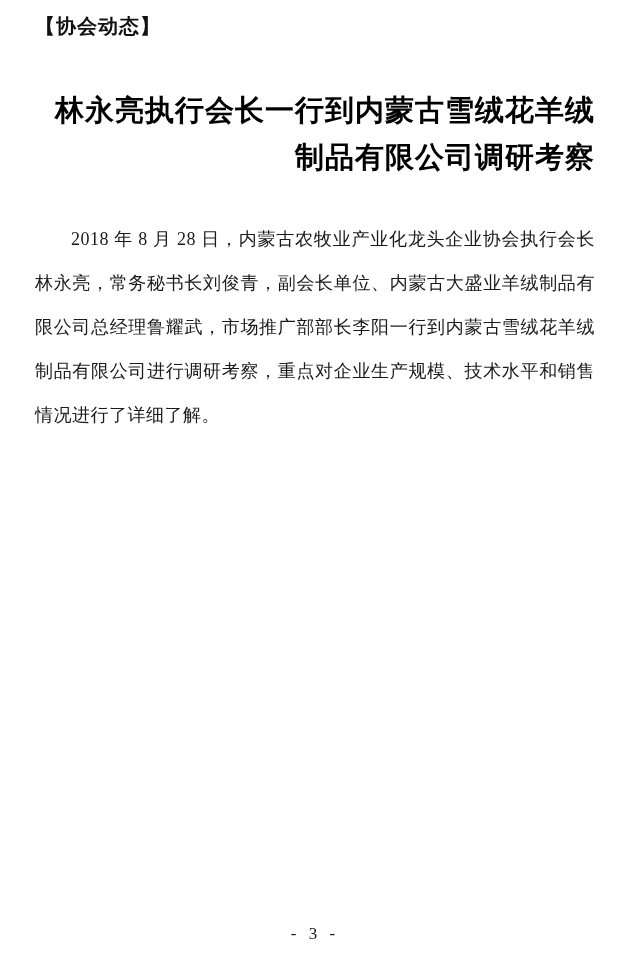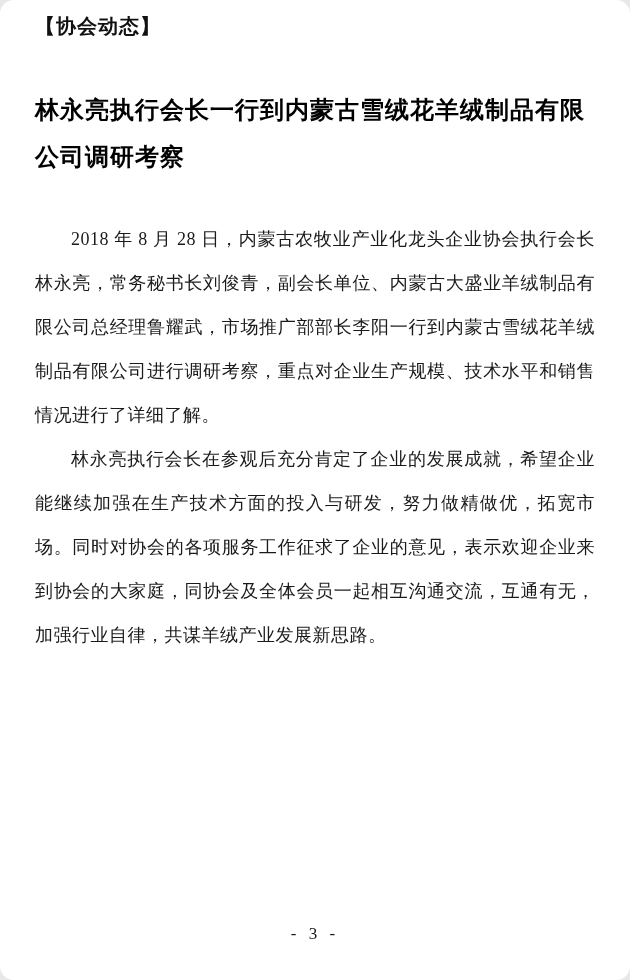--- a/index.html
+++ b/index.html
@@ -7,43 +7,42 @@
   body { font-family: "Liberation Serif", serif; }
 
   .page {
     position: relative;
     width: 630px;
     height: 980px;
     margin: 0 auto;
     background: #ffffff;
     color: #111111;
     overflow: hidden;
-    border-radius: 14px;
   }
 
   .content {
     padding: 12px 35px 0 35px;
   }
 
   .section-tag {
     font-family: "Liberation Sans", "DejaVu Sans", sans-serif;
     font-weight: 700;
     font-size: 20px;
     line-height: 28px;
     color: #111111;
     letter-spacing: 1px;
   }
 
   .doc-title {
     margin-top: 47px;
     font-family: "Liberation Serif", "DejaVu Serif", serif;
     font-weight: 700;
-    font-size: 24px;
+    font-size: 29px;
     line-height: 47px;
-    text-align: left;
+    text-align: right;
     color: #000000;
     letter-spacing: 1px;
   }
 
   .body-text {
     margin-top: 36px;
     font-family: "Liberation Serif", "DejaVu Serif", serif;
     font-size: 18px;
     line-height: 44px;
     color: #1a1a1a;
@@ -73,19 +72,18 @@
 
 <div class="page">
   <div class="content">
 
     <div class="section-tag">【协会动态】</div>
 
     <h1 class="doc-title">林永亮执行会长一行到内蒙古雪绒花羊绒制品有限公司调研考察</h1>
 
     <div class="body-text">
       <p>2018 年 8 月 28 日，内蒙古农牧业产业化龙头企业协会执行会长林永亮，常务秘书长刘俊青，副会长单位、内蒙古大盛业羊绒制品有限公司总经理鲁耀武，市场推广部部长李阳一行到内蒙古雪绒花羊绒制品有限公司进行调研考察，重点对企业生产规模、技术水平和销售情况进行了详细了解。</p>
-      <p>林永亮执行会长在参观后充分肯定了企业的发展成就，希望企业能继续加强在生产技术方面的投入与研发，努力做精做优，拓宽市场。同时对协会的各项服务工作征求了企业的意见，表示欢迎企业来到协会的大家庭，同协会及全体会员一起相互沟通交流，互通有无，加强行业自律，共谋羊绒产业发展新思路。</p>
     </div>
 
   </div>
 
   <div class="page-number">- 3 -</div>
 </div>
 
 </body></html>

